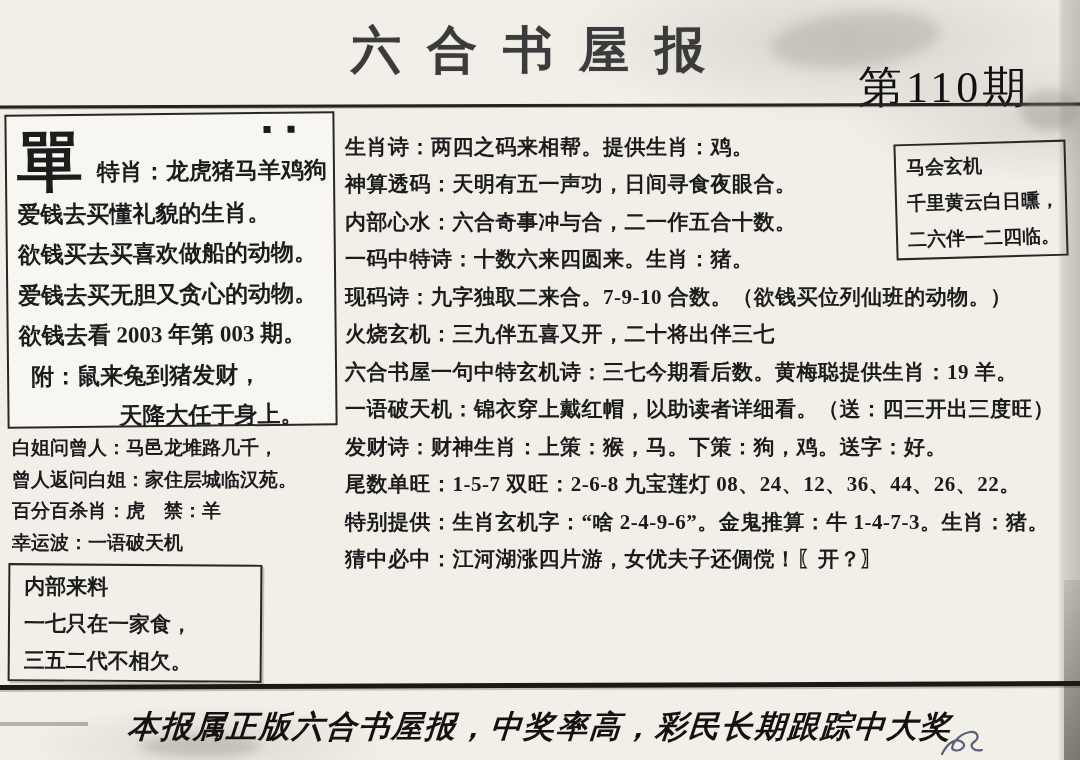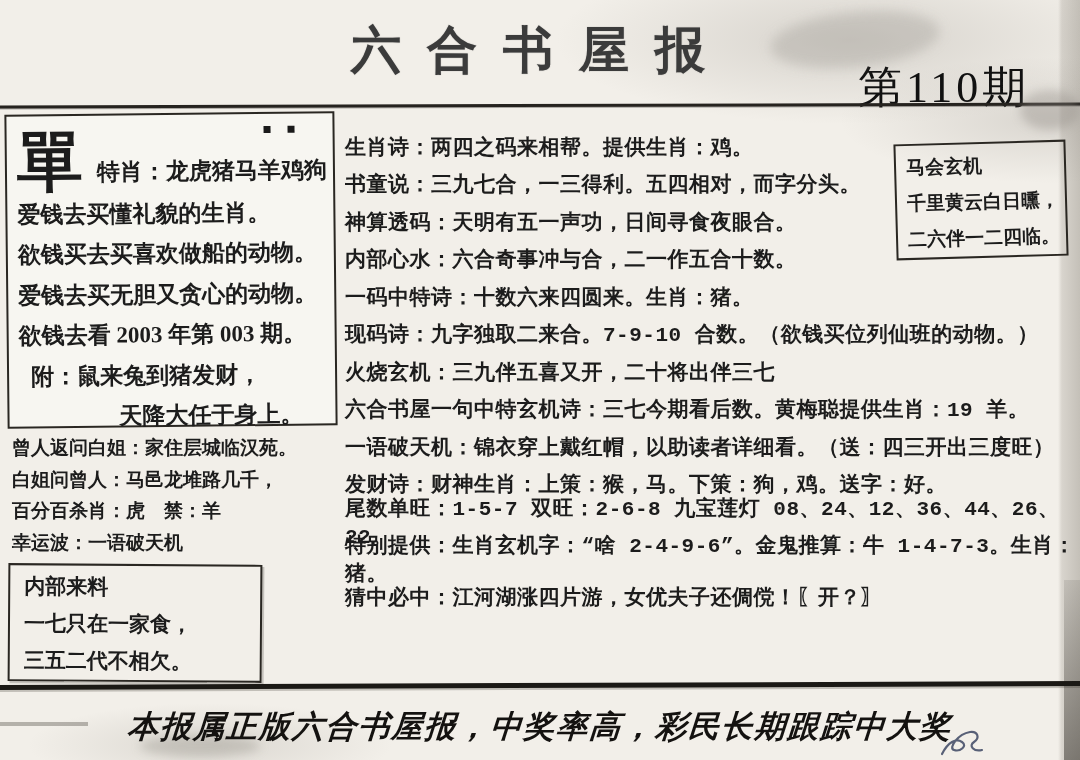--- a/index.html
+++ b/index.html
@@ -67,21 +67,20 @@
     border:2px solid #2a2722;padding:4px 0 4px 10px;
     transform:rotate(-1.6deg);
   }
   .hb-line{font-size:19px;font-weight:700;height:36px;display:flex;align-items:center;white-space:pre-wrap;}
   
   .main-col{position:absolute;left:345px;top:128px;width:732px;}
   .mline{
     font-size:21px;font-weight:700;height:37.5px;
     display:flex;align-items:center;white-space:pre-wrap;
     letter-spacing:0.5px;
-    font-family:Liberation Mono, monospace;
   }
   
   .footer-rule{
     position:absolute;left:0;top:683px;width:1080px;height:5px;
     background:#1b1915;transform:rotate(-0.22deg);
     box-shadow:0 2px 0 rgba(50,46,40,.25);
   }
   .footer-dash{
     position:absolute;left:0;top:722px;width:88px;height:4px;
     background:rgba(130,126,118,.55);
@@ -127,41 +126,40 @@
     </div>
     <div class="sb-line">爱钱去买懂礼貌的生肖。</div>
     <div class="sb-line">欲钱买去买喜欢做船的动物。</div>
     <div class="sb-line">爱钱去买无胆又贪心的动物。</div>
     <div class="sb-line">欲钱去看 2003 年第 003 期。</div>
     <div class="sb-line indent1">附：鼠来兔到猪发财，</div>
     <div class="sb-line indent2">天降大任于身上。</div>
   </div>
 
   <div class="notes">
+    <div class="nt-line">白姐问曾人：马邑龙堆路几千，</div>
     <div class="nt-line">曾人返问白姐：家住层城临汉苑。</div>
-    <div class="nt-line">白姐问曾人：马邑龙堆路几千，</div>
     <div class="nt-line">百分百杀肖：虎　禁：羊</div>
     <div class="nt-line">幸运波：一语破天机</div>
   </div>
 
   <div class="internal-box">
     <div class="ib-line">内部来料</div>
     <div class="ib-line">一七只在一家食，</div>
     <div class="ib-line">三五二代不相欠。</div>
   </div>
 
   <div class="horse-box">
     <div class="hb-line">马会玄机</div>
     <div class="hb-line">千里黄云白日曛，</div>
     <div class="hb-line">二六伴一二四临。</div>
   </div>
 
   <div class="main-col">
     <div class="mline">生肖诗：两四之码来相帮。提供生肖：鸡。</div>
-    <div class="mline">书童说：三九七合，一三得利。五四相对，而字分头。</div>
     <div class="mline">神算透码：天明有五一声功，日间寻食夜眼合。</div>
     <div class="mline">内部心水：六合奇事冲与合，二一作五合十数。</div>
     <div class="mline">一码中特诗：十数六来四圆来。生肖：猪。</div>
     <div class="mline">现码诗：九字独取二来合。7-9-10 合数。（欲钱买位列仙班的动物。）</div>
     <div class="mline">火烧玄机：三九伴五喜又开，二十将出伴三七</div>
     <div class="mline">六合书屋一句中特玄机诗：三七今期看后数。黄梅聪提供生肖：19 羊。</div>
     <div class="mline">一语破天机：锦衣穿上戴红帽，以助读者详细看。（送：四三开出三度旺）</div>
     <div class="mline">发财诗：财神生肖：上策：猴，马。下策：狗，鸡。送字：好。</div>
     <div class="mline">尾数单旺：1-5-7 双旺：2-6-8 九宝莲灯 08、24、12、36、44、26、22。</div>
     <div class="mline">特别提供：生肖玄机字：“啥 2-4-9-6”。金鬼推算：牛 1-4-7-3。生肖：猪。</div>

